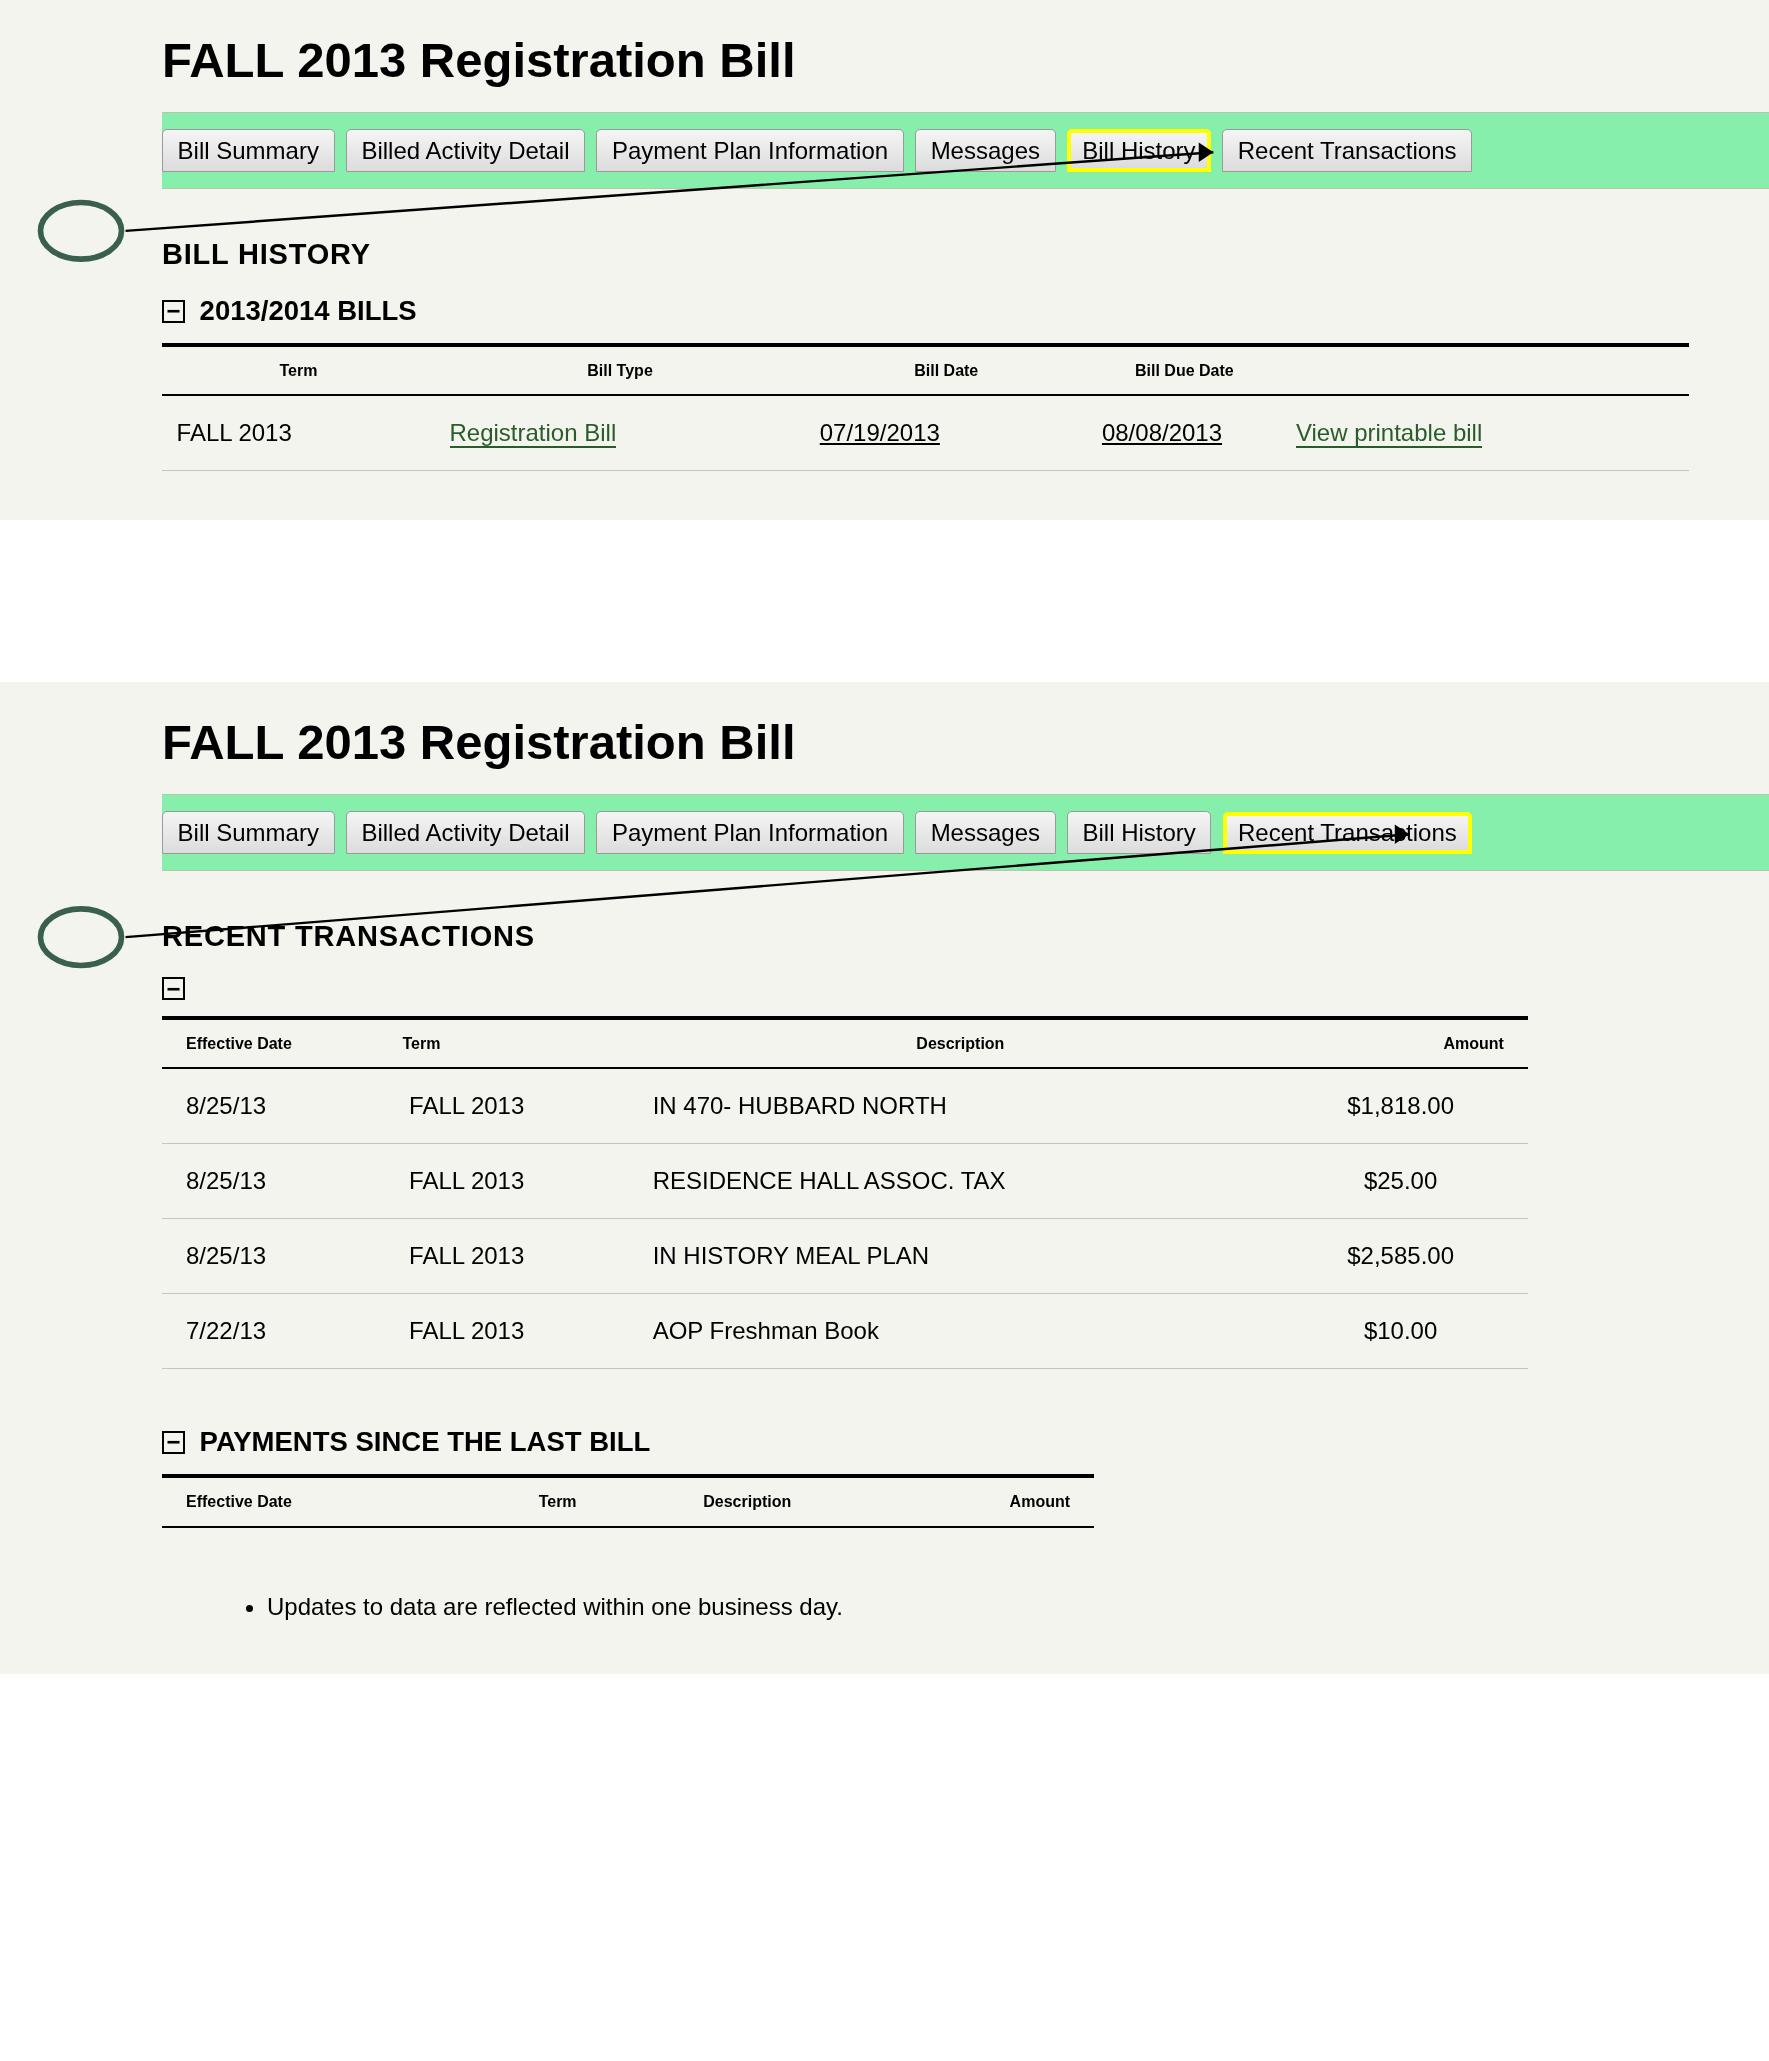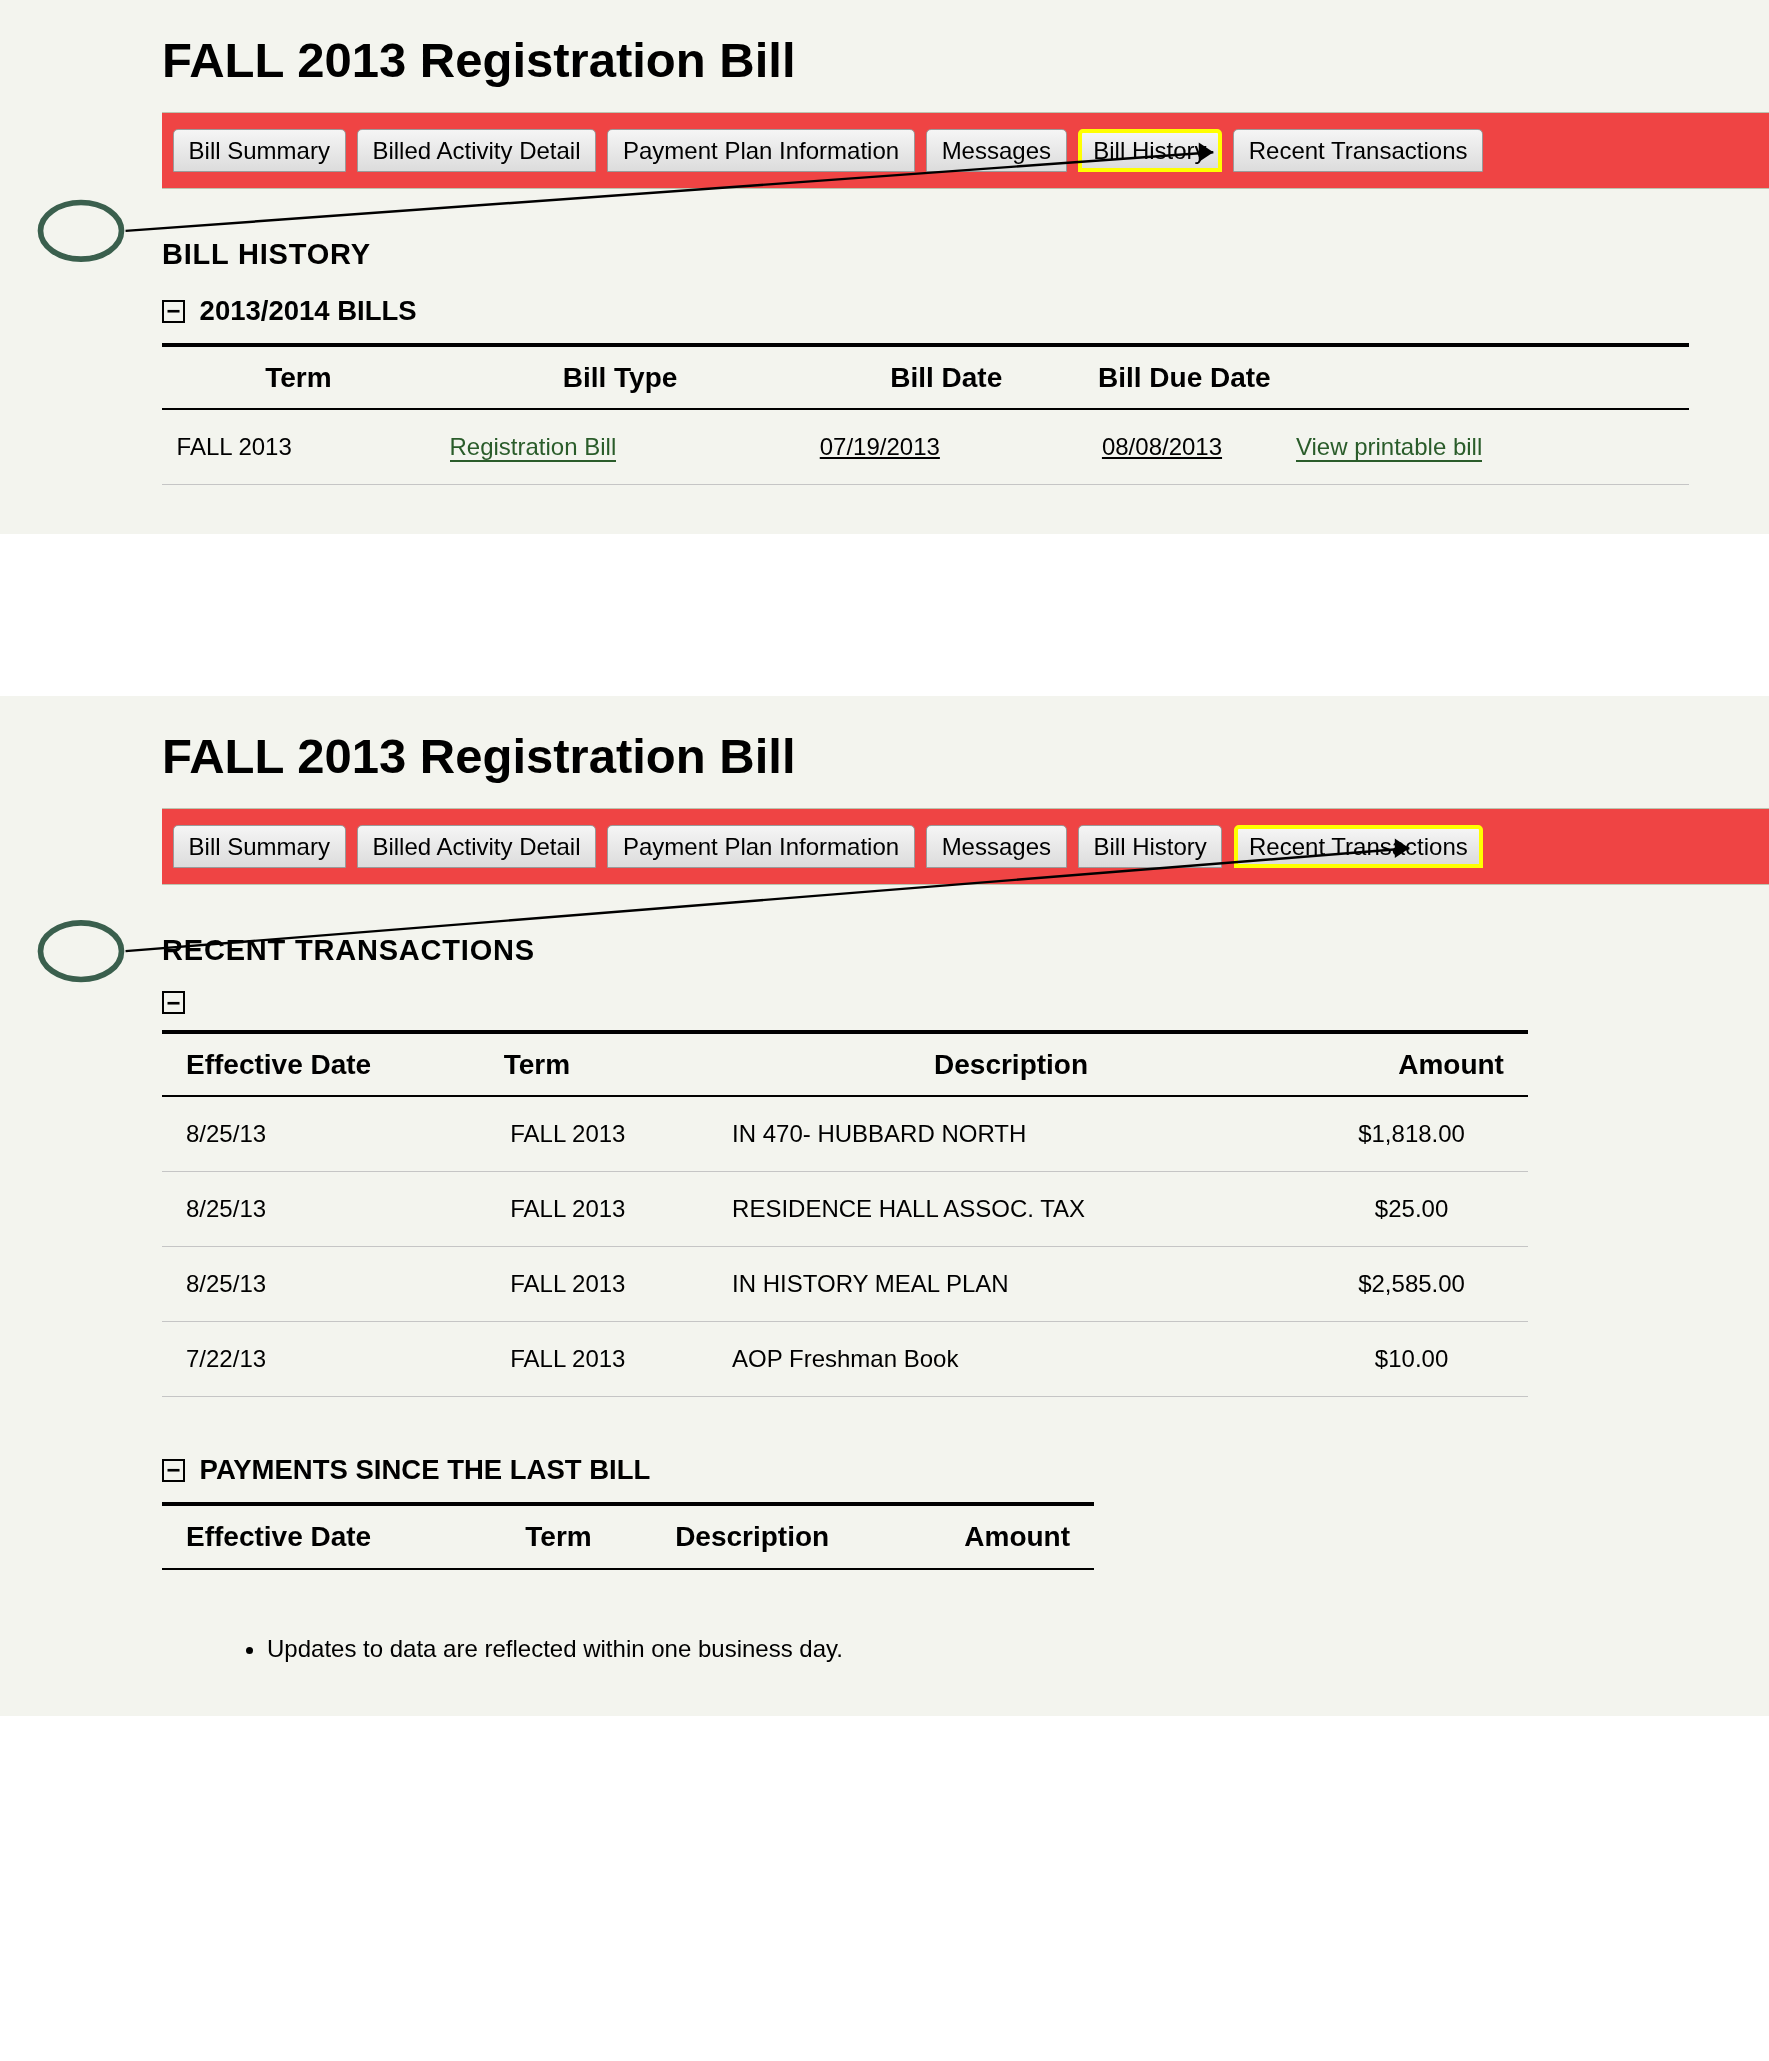--- a/index.html
+++ b/index.html
@@ -33,24 +33,25 @@
   .page-title{
     font-family:Liberation Sans, sans-serif;
     font-weight:bold;
     font-size:49px;
     margin:8px 0 24px 0;
   }
   
   .tabbar{
     display:flex;
     gap:11.3px;
-    padding:16px 0 16px 11px;
-    background:#ef4444;
+    padding:16px 0 16px 0;
+    background:#86efac;
     border-top:0.8px solid #bcc4b0;
     border-bottom:0.8px solid #bcc4b0;
+    align-items:center;
   }
   .tab{
     display:inline-flex;
     align-items:center;
     padding:6.5px 14.6px;
     font-size:24px;
     background:linear-gradient(#f5f5f5,#dcdcdc);
     border:0.8px solid var(--tab-border);
     border-radius:4.9px 4.9px 0 0;
     cursor:pointer;
@@ -84,21 +85,21 @@
     cursor:pointer;
   }
   
   table.bill-table{
     width:95%;
     border-collapse:collapse;
     border-top:4.9px solid var(--table-header-border);
   }
   table.bill-table th{
     font-weight:bold;
-    font-size:28px;
+    font-size:16px;
     text-align:center;
     padding:14.6px 8px;
     border-bottom:2.4px solid var(--table-header-border);
   }
   table.bill-table td{
     font-size:24px;
     padding:23px 14.6px;
     border-bottom:1.6px solid var(--row-border);
   }
   table.bill-table td.right{text-align:center;}

